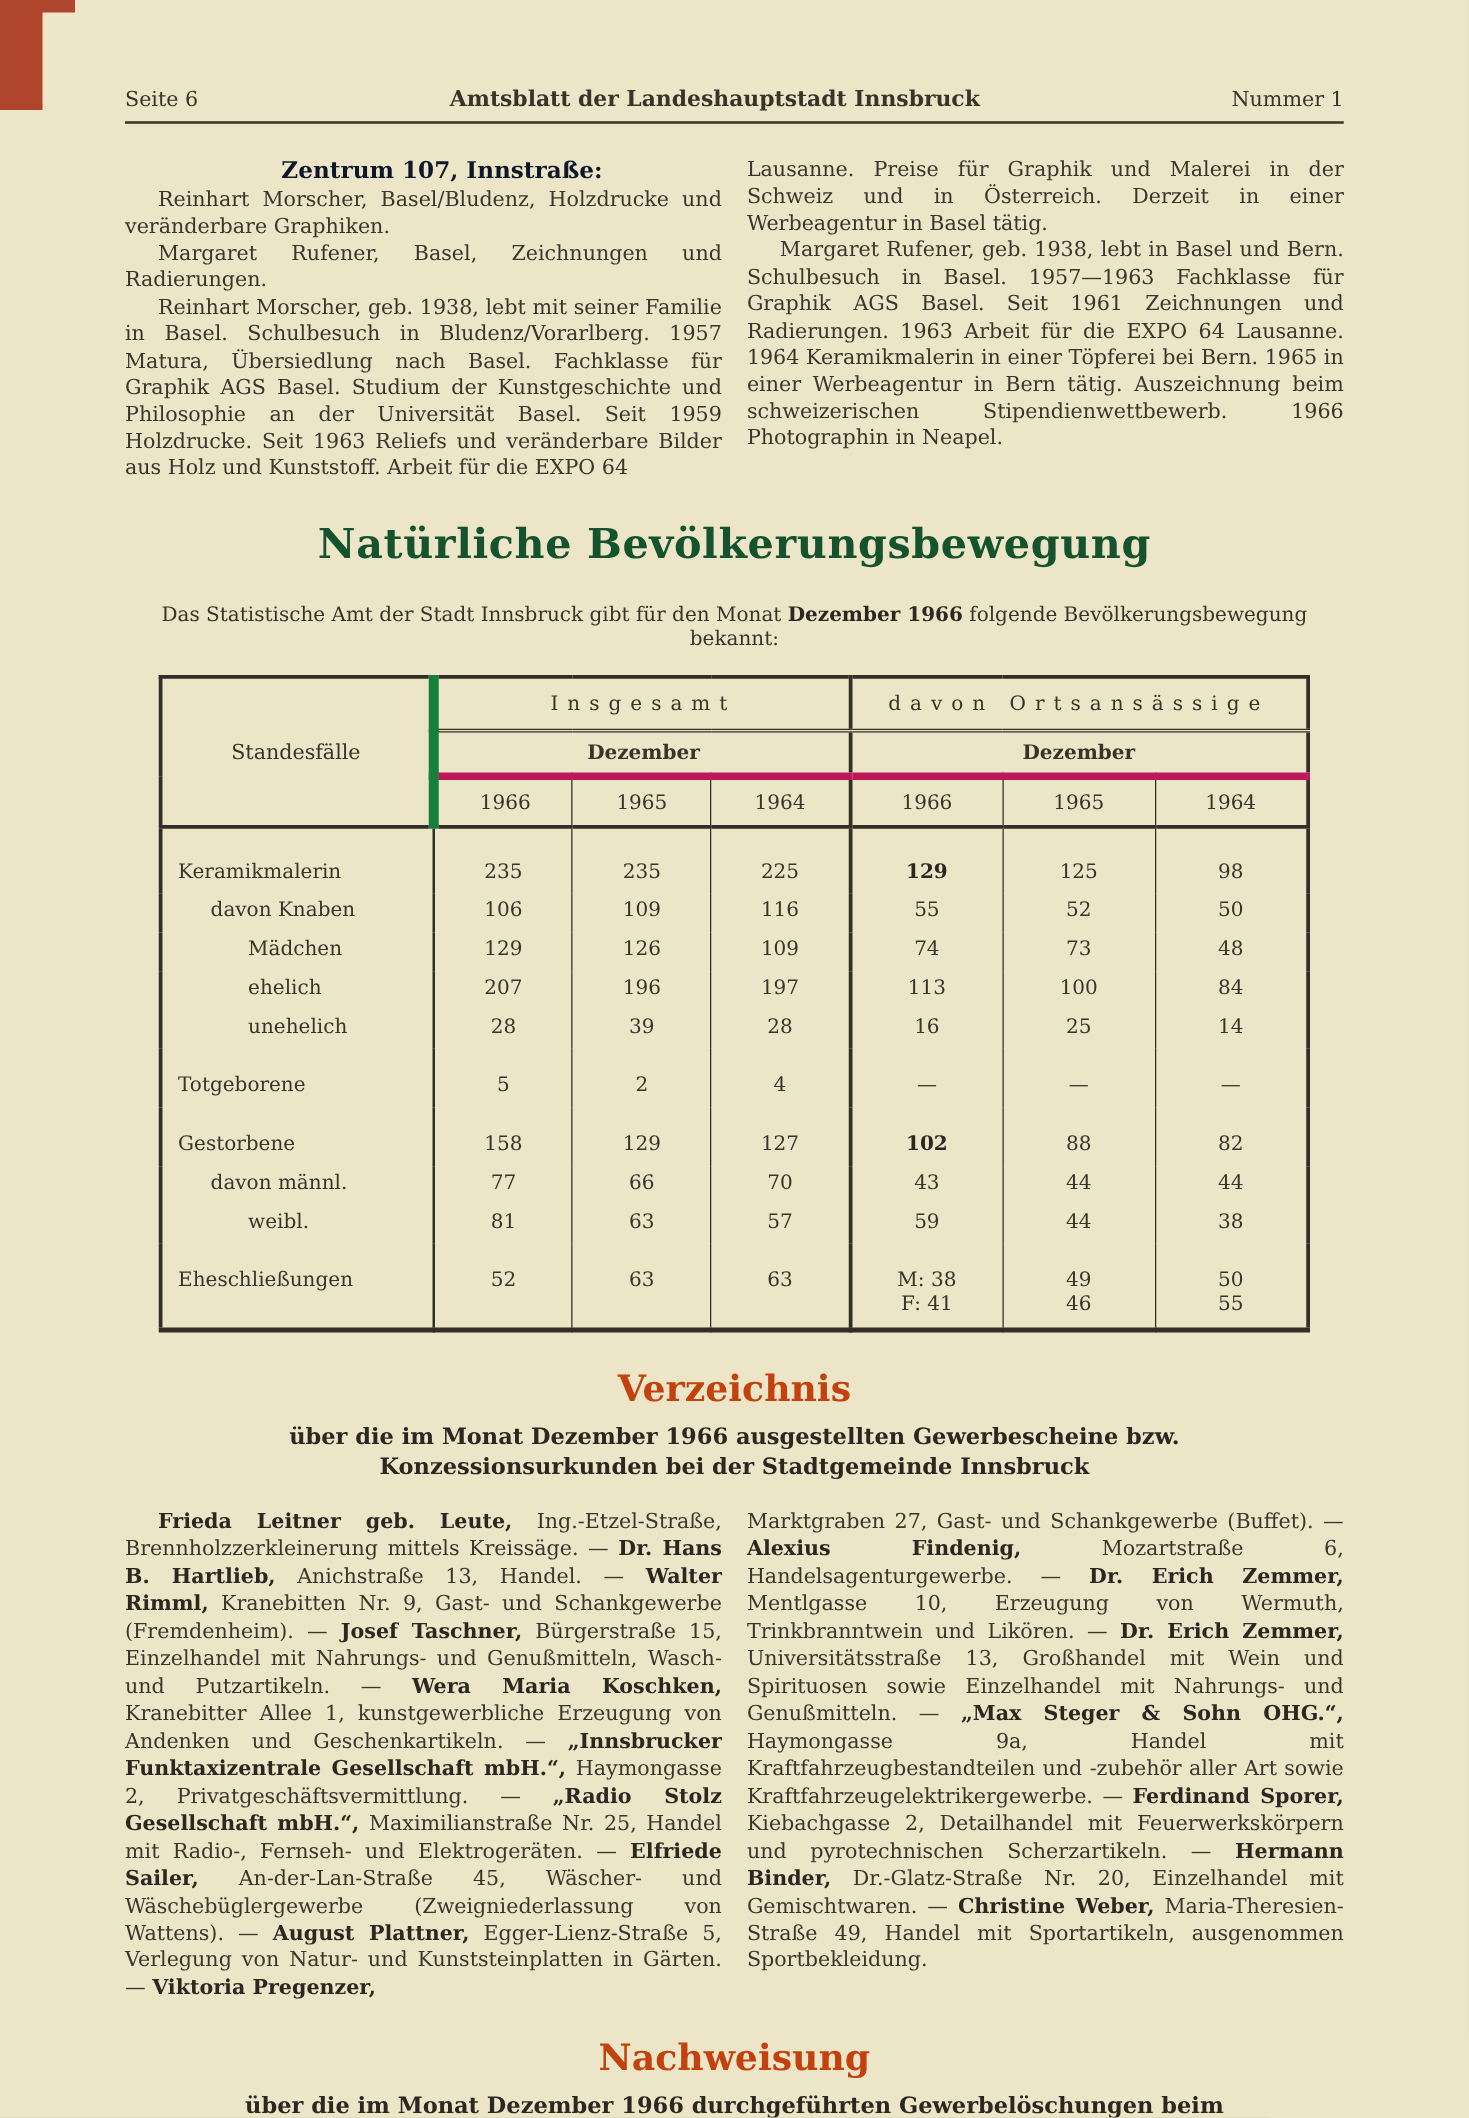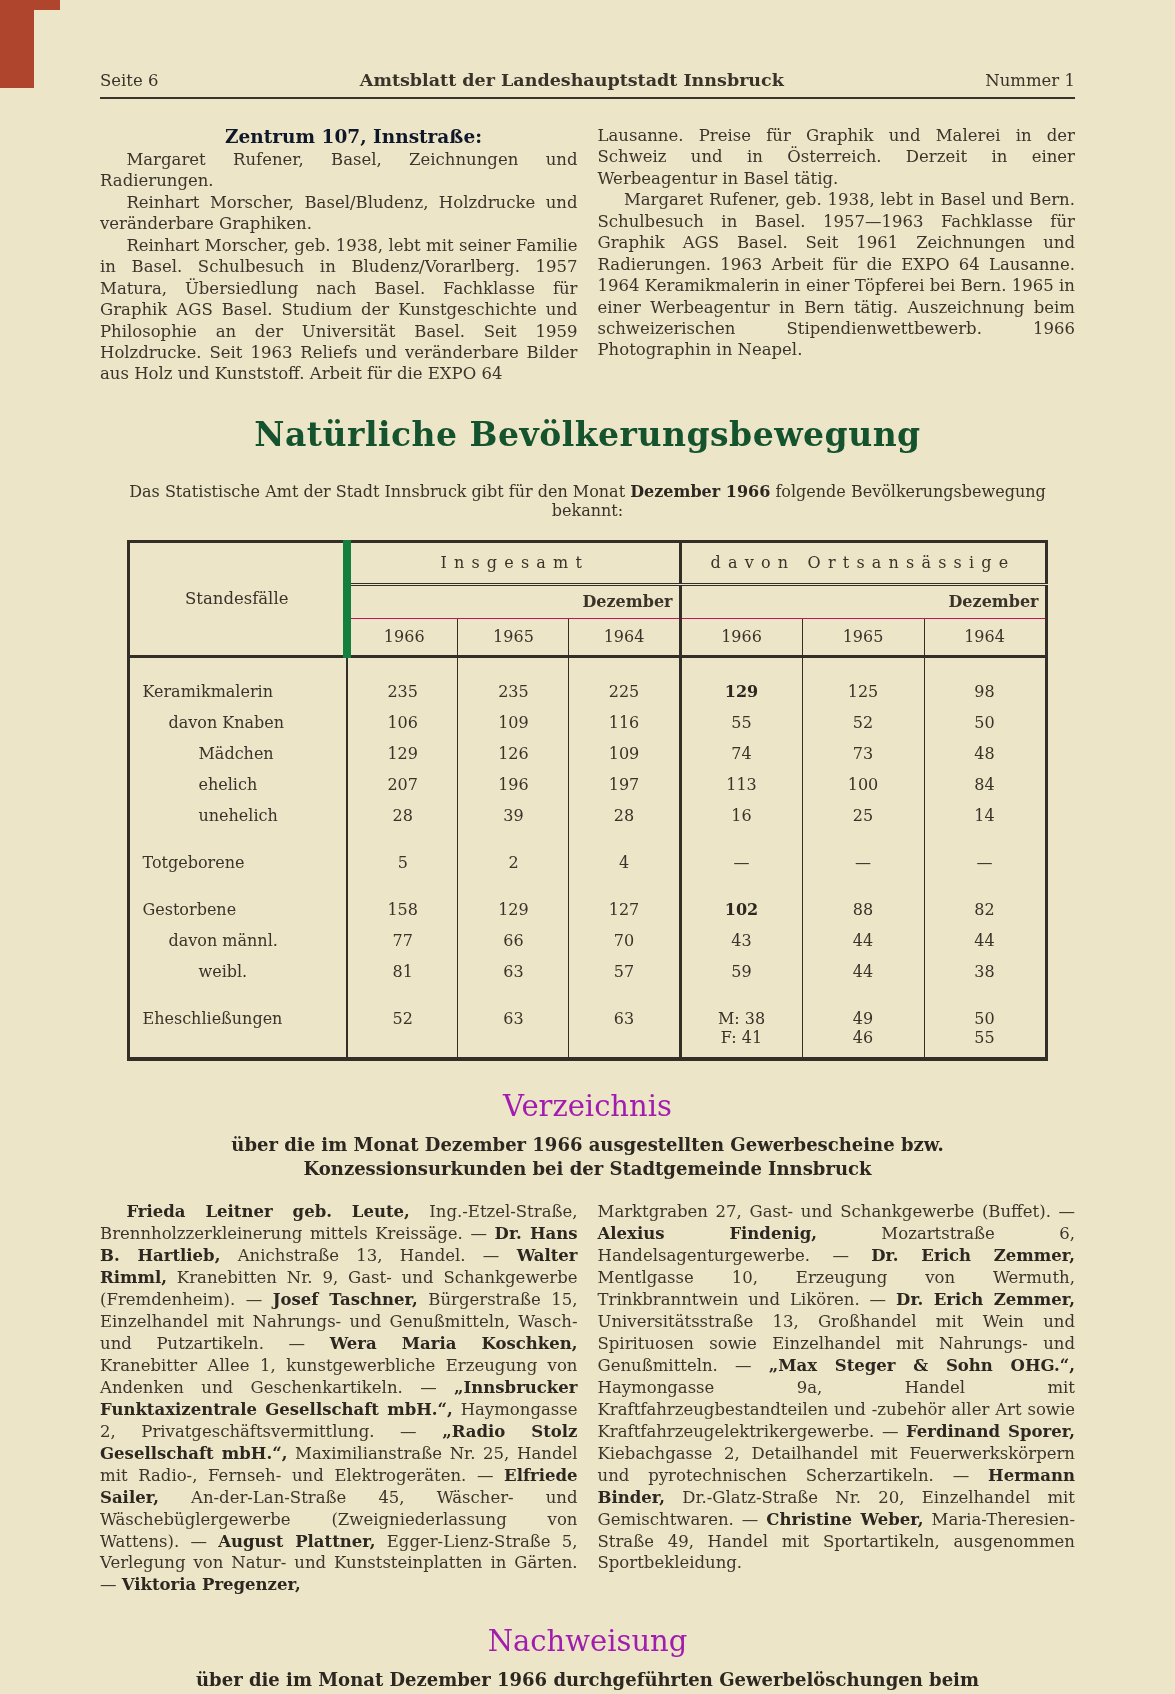--- a/index.html
+++ b/index.html
@@ -43,38 +43,38 @@
     border:3px solid #332e27;
     border-bottom-width:4px;
     font-size:16px;color:#39332a;
   }
   table.pop col.c-label{width:218px;}
   table.pop col.c-i{width:111px;}
   table.pop col.c-o{width:122px;}
   .pop td{padding:0 6px;}
   .stand{border-right:8px solid #15803d;border-bottom:3px solid #332e27;text-align:center;font-size:16.5px;}
   .ghead{letter-spacing:0.45em;text-align:center;height:40px;border-bottom:3px double #332e27;}
-  .gsub{font-weight:bold;text-align:right;height:32px;border-bottom:1px solid #be185d;}
+  .gsub{font-weight:bold;text-align:center;height:32px;border-bottom:6px solid #be185d;}
   .g2{border-left:3px solid #332e27;}
   .yrow td{height:36px;text-align:center;border-bottom:3px solid #332e27;}
   .pop .v1,.pop .v2,.pop .v4,.pop .v5{border-left:1px solid #332e27;}
   .pop .v0{border-left:2px solid #332e27;}
   .pop .v3{border-left:3px solid #332e27;}
   .pop tbody td{height:28px;text-align:center;vertical-align:top;padding-top:3px;}
   .pop tbody td.rowlabel{text-align:left;}
   .pop tbody tr.first td{padding-top:24px;}
   .pop tbody tr.gap td{padding-top:19px;}
   .pop tbody tr.last td{padding-bottom:10px;}
   .pop td.bold{font-weight:bold;color:#2c2721;}
   .rowlabel.ind0{padding-left:12px;}
   .rowlabel.ind1{padding-left:38px;}
   .rowlabel.ind2{padding-left:68px;}
 
   
-  .sec-title{text-align:center;font-weight:normal;font-size:29px;margin:28px 0 0 0;color:#a21caf;}
+  .sec-title{text-align:center;font-weight:bold;font-size:29px;margin:28px 0 0 0;color:#c2410c;}
   .sec-sub{text-align:center;font-weight:bold;font-size:18px;line-height:1.35;margin:10px auto 0 auto;color:#2c2721;}
   .entries{display:flex;gap:20px;margin-top:20px;}
   .entries .col{flex:1 1 0;font-size:16.5px;line-height:1.33;text-align:justify;}
   .richpar{text-indent:1.6em;}
 </style>
 </head>
 <body>
 
 <div class="page">
   <div class="scan-corner"></div>
@@ -83,22 +83,22 @@
   <div class="masthead">
     <span>Seite 6</span>
     <span class="mtitle">Amtsblatt der Landeshauptstadt Innsbruck</span>
     <span>Nummer 1</span>
   </div>
   <hr class="mast-rule">
 
   <div class="twocol">
     <div class="col">
       <p class="zentrum-head">Zentrum 107, Innstraße:</p>
+      <p>Reinhart Morscher, Basel/Bludenz, Holzdrucke und veränderbare Graphiken.</p>
       <p>Margaret Rufener, Basel, Zeichnungen und Radierungen.</p>
-      <p>Reinhart Morscher, Basel/Bludenz, Holzdrucke und veränderbare Graphiken.</p>
       <p>Reinhart Morscher, geb. 1938, lebt mit seiner Familie in Basel. Schulbesuch in Bludenz/Vorarlberg. 1957 Matura, Übersiedlung nach Basel. Fachklasse für Graphik AGS Basel. Studium der Kunstgeschichte und Philosophie an der Universität Basel. Seit 1959 Holzdrucke. Seit 1963 Reliefs und veränderbare Bilder aus Holz und Kunststoff. Arbeit für die EXPO 64</p>
     </div>
     <div class="col">
       <p class="noindent">Lausanne. Preise für Graphik und Malerei in der Schweiz und in Österreich. Derzeit in einer Werbeagentur in Basel tätig.</p>
       <p>Margaret Rufener, geb. 1938, lebt in Basel und Bern. Schulbesuch in Basel. 1957—1963 Fachklasse für Graphik AGS Basel. Seit 1961 Zeichnungen und Radierungen. 1963 Arbeit für die EXPO 64 Lausanne. 1964 Keramikmalerin in einer Töpferei bei Bern. 1965 in einer Werbeagentur in Bern tätig. Auszeichnung beim schweizerischen Stipendienwettbewerb. 1966 Photographin in Neapel.</p>
     </div>
   </div>
 
   <h1 class="pop-title">Natürliche Bevölkerungsbewegung</h1>
   <p class="pop-intro">Das Statistische Amt der Stadt Innsbruck gibt für den Monat <b>Dezember 1966</b> folgende Bevölkerungsbewegung bekannt:</p>

